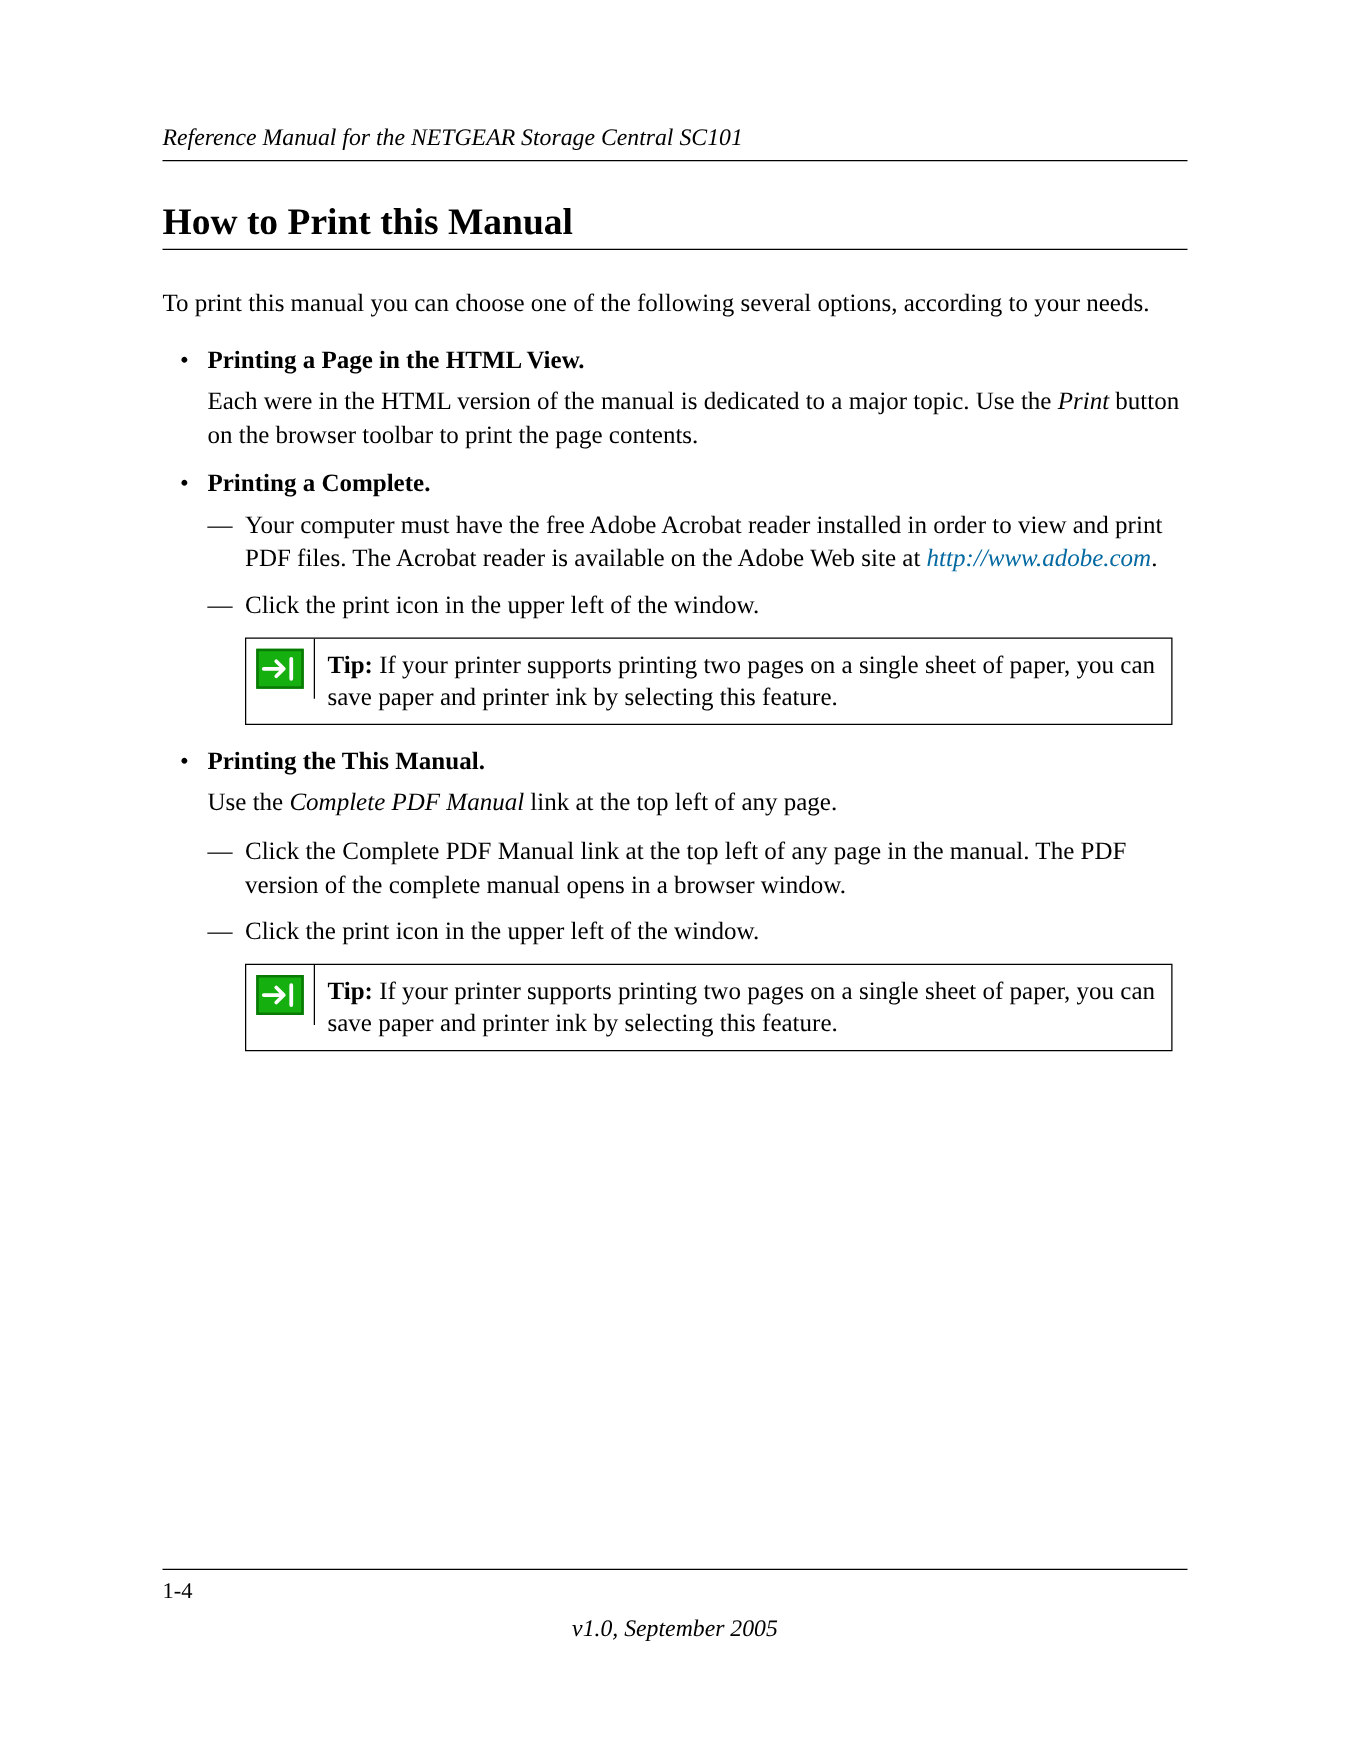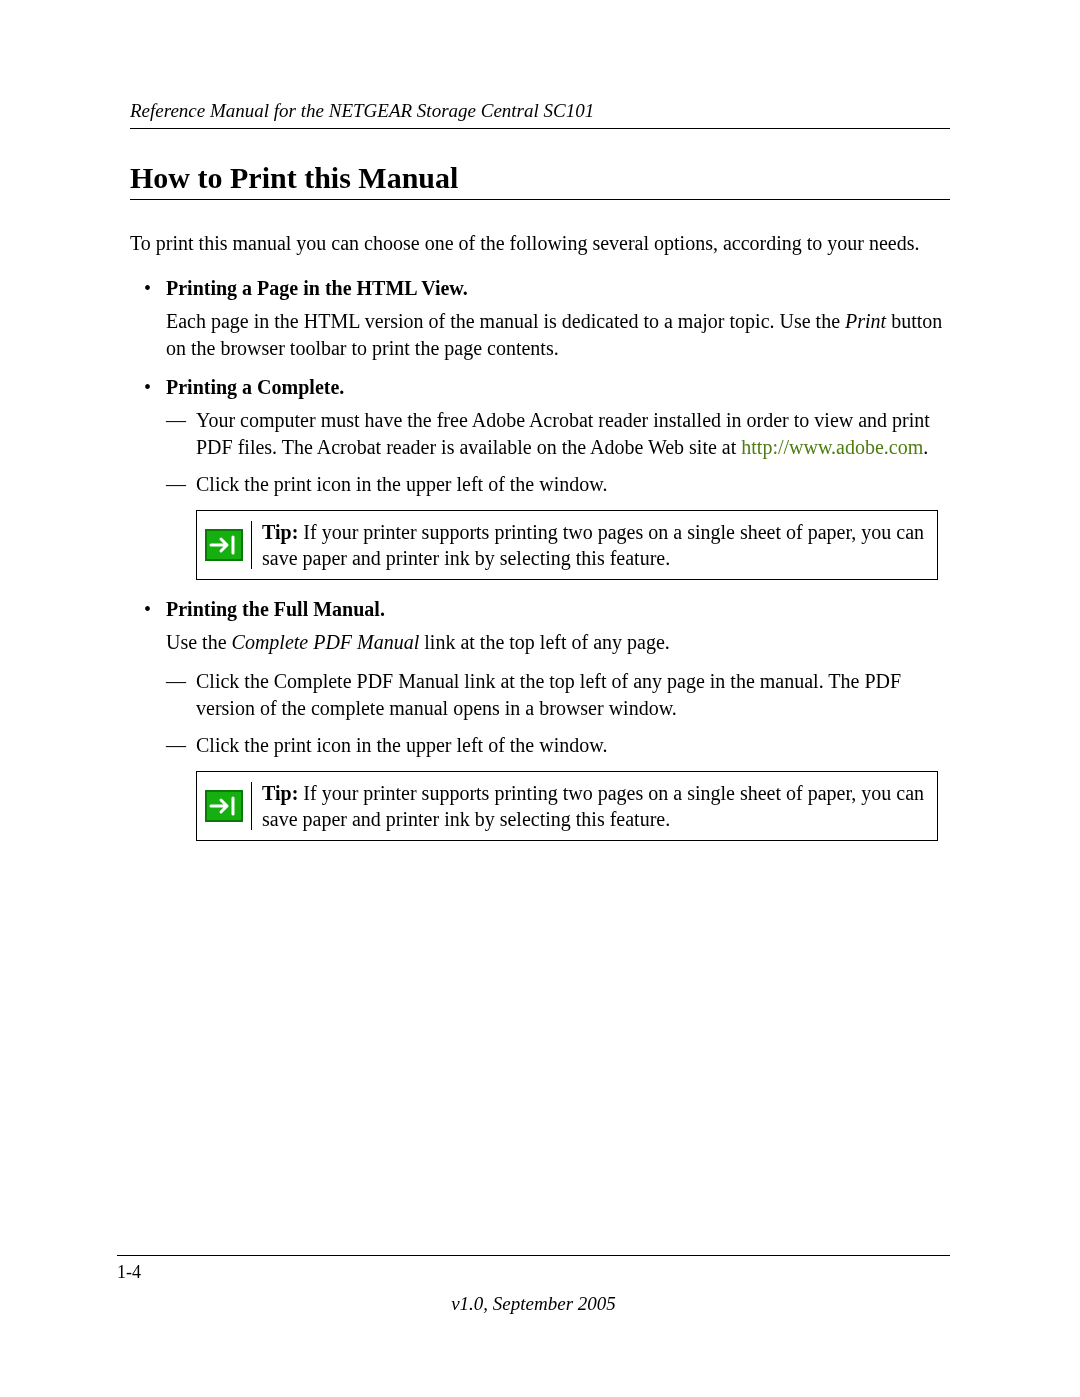--- a/index.html
+++ b/index.html
@@ -74,28 +74,29 @@
     line-height: 1.35;
     margin-bottom: 10px;
   }
   ul.dashes > li::before {
     content: "—";
     position: absolute;
     left: 0;
     top: 0;
   }
   a.link {
-    color: #4d7c0f;
+    color: #0369a1;
+    font-style: italic;
     text-decoration: none;
   }
   .tip-box {
     border: 1.5px solid #000;
     margin: 6px 12px 16px 30px;
     display: flex;
-    align-items: center;
+    align-items: flex-start;
   }
   .tip-icon-cell {
     border-right: 1.5px solid #000;
     padding: 8px;
     display: flex;
     align-items: flex-start;
     justify-content: center;
   }
   .tip-icon {
     width: 38px;
@@ -110,21 +111,21 @@
     top: 3px;
     left: 2px;
   }
   .tip-text {
     padding: 8px 10px;
     font-size: 20px;
     line-height: 1.3;
   }
   .footer {
     position: absolute;
-    left: 117px;
+    left: 130px;
     right: 130px;
     bottom: 82px;
     border-top: 1.5px solid #000;
     padding-top: 6px;
   }
   .page-num {
     font-size: 18px;
   }
   .version {
     text-align: center;
@@ -142,21 +143,21 @@
 
   <h1 class="section-title">How to Print this Manual</h1>
 
   <p class="intro">To print this manual you can choose one of the following several options, according to your needs.</p>
 
   <ul class="bullets">
 
     <li>
       <span class="bold"><span>Printing a Page in the HTML View</span>.</span>
       <div class="body-para">
-        <span>Each page in the HTML version of the manual is dedicated to a major topic. Use the </span><span class="ital">Print</span><span> button on the browser toolbar to print the page contents.</span>
+        <span>Each were in the HTML version of the manual is dedicated to a major topic. Use the </span><span class="ital">Print</span><span> button on the browser toolbar to print the page contents.</span>
       </div>
     </li>
 
     <li>
       <span class="bold"><span>Printing a Complete</span>.</span>
       <ul class="dashes">
         <li>
           <span>Your computer must have the free Adobe Acrobat reader installed in order to view and print PDF files. The Acrobat reader is available on the Adobe Web site at </span><a class="link">http://www.adobe.com</a><span>.</span>
         </li>
         <li>Click the print icon in the upper left of the window.</li>
@@ -170,21 +171,21 @@
             </svg>
           </div>
         </div>
         <div class="tip-text">
           <span class="bold">Tip:</span><span> If your printer supports printing two pages on a single sheet of paper, you can save paper and printer ink by selecting this feature.</span>
         </div>
       </div>
     </li>
 
     <li>
-      <span class="bold"><span>Printing the Full Manual</span>.</span>
+      <span class="bold"><span>Printing the This Manual</span>.</span>
       <div class="body-para">
         <span>Use the </span><span class="ital">Complete PDF Manual</span><span> link at the top left of any page.</span>
       </div>
       <ul class="dashes">
         <li>Click the Complete PDF Manual link at the top left of any page in the manual. The PDF version of the complete manual opens in a browser window.</li>
         <li>Click the print icon in the upper left of the window.</li>
       </ul>
 
       <div class="tip-box">
         <div class="tip-icon-cell">

